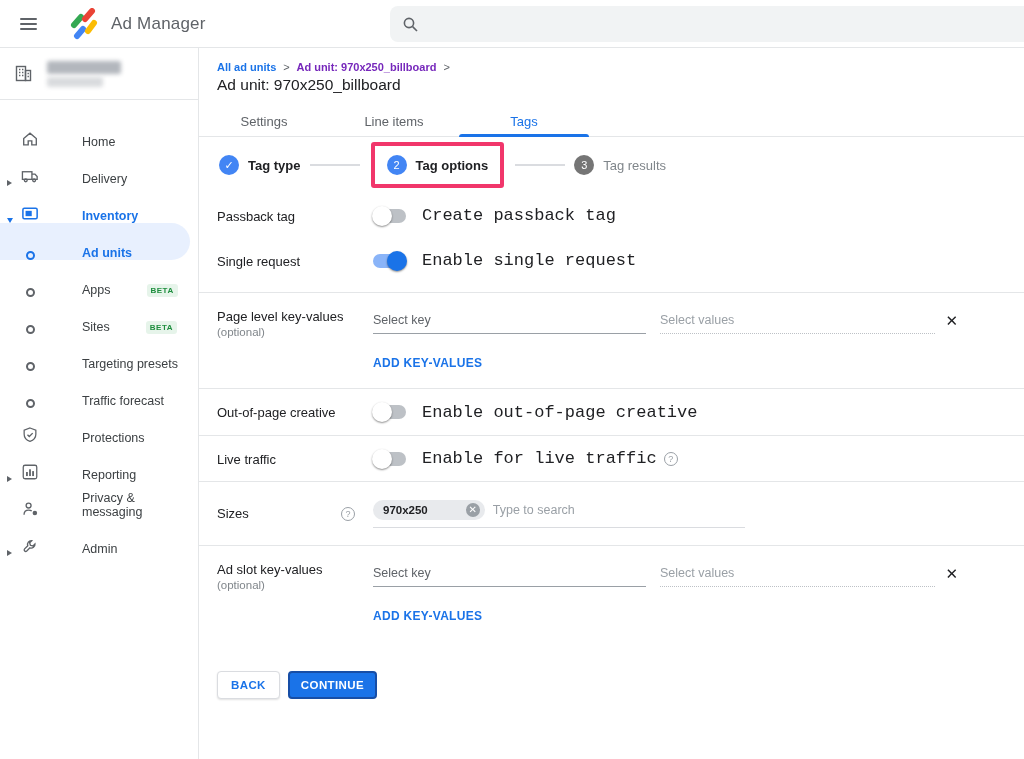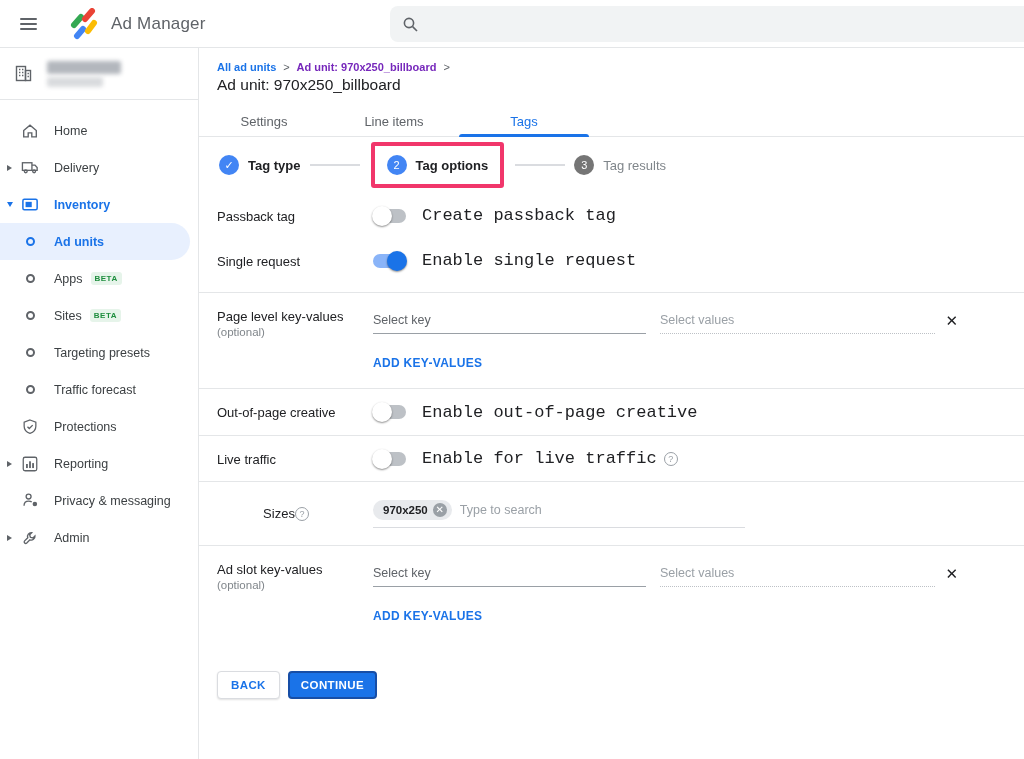--- a/index.html
+++ b/index.html
@@ -21,21 +21,21 @@
   .search{position:absolute;left:390px;right:0;top:6px;height:36px;background:#f1f3f4;border-radius:8px 0 0 8px;display:flex;align-items:center;padding-left:12px;}
   .search input{border:none;background:transparent;outline:none;font-size:13px;flex:1;margin-left:10px;color:var(--txt);}
 
   
   .sidebar{position:absolute;top:48px;left:0;width:199px;height:711px;background:#fff;border-right:1px solid var(--divider);}
   .account{height:52px;border-bottom:1px solid var(--divider);display:flex;align-items:center;padding-left:14px;cursor:pointer;}
   .account .blurwrap{margin-left:14px;}
   .blur1{width:74px;height:13px;background:#b3b7bd;filter:blur(2.2px);border-radius:2px;}
   .blur2{width:56px;height:10px;background:#d9dbde;filter:blur(2.2px);border-radius:2px;margin-top:3px;}
   .nav{padding-top:12px;}
-  .nav-item{height:37px;display:flex;align-items:center;position:relative;font-size:12.5px;color:#3c4043;cursor:pointer;}
+  .nav-item{height:37px;display:flex;align-items:flex-end;position:relative;font-size:12.5px;color:#3c4043;cursor:pointer;gap:28px;}
   .nav-item .expander{position:absolute;left:7px;width:0;height:0;border-top:3.5px solid transparent;border-bottom:3.5px solid transparent;border-left:5px solid #5f6368;}
   .nav-item .expander.down{border-left:3.5px solid transparent;border-right:3.5px solid transparent;border-top:5px solid var(--accent);border-bottom:none;}
   .nav-icon{width:20px;height:20px;margin-left:20px;margin-right:14px;display:flex;align-items:center;justify-content:center;flex:none;}
   .radio{width:9px;height:9px;border:2px solid #5f6368;border-radius:50%;margin-left:26px;margin-right:19px;flex:none;}
   .nav-item.selected{background:var(--selected_bg);border-radius:0 19px 19px 0;width:190px;color:var(--accent);font-weight:bold;}
   .nav-item.selected .radio{border-color:var(--accent);}
   .nav-item.accent-label{color:var(--accent);}
   .badge{font-size:8px;font-weight:bold;letter-spacing:.5px;color:var(--beta_green);background:var(--beta_bg);border-radius:3px;padding:2px 4px;margin-left:8px;}
 
   
@@ -80,25 +80,25 @@
   .field{display:flex;flex-direction:column;}
   .field input{border:none;outline:none;font-size:12.5px;color:var(--txt);padding:4px 0 6px 0;background:transparent;}
   .field input::placeholder{color:#5f6368;}
   .field.underline-solid{width:273px;border-bottom:1px solid #9aa0a6;}
   .field.underline-dotted{width:275px;margin-left:14px;border-bottom:1px dotted #bdc1c6;}
   .field.underline-dotted input::placeholder{color:#9aa0a6;}
   .kv-close{position:absolute;right:66px;top:20px;font-size:15px;color:var(--txt);background:none;border:none;cursor:pointer;line-height:1;}
   .add-link{display:inline-block;margin:18px 0 0 156px;font-size:12px;font-weight:bold;color:var(--accent);background:none;border:none;cursor:pointer;letter-spacing:.3px;}
 
   .help-icon{width:14px;height:14px;border:1.2px solid #9aa0a6;border-radius:50%;color:#9aa0a6;font-size:9px;display:inline-flex;align-items:center;justify-content:center;flex:none;cursor:pointer;}
-  .label-with-help{width:138px;display:flex;align-items:center;justify-content:center;flex:none;margin-right:18px;}
+  .label-with-help{width:138px;display:flex;align-items:center;justify-content:space-between;flex:none;margin-right:18px;}
 
   .row-sizes{height:64px;}
   .sizes-field{width:372px;border-bottom:1px solid #dadce0;display:flex;align-items:center;padding-bottom:7px;}
-  .chip{display:inline-flex;align-items:center;background:#e8eaed;border-radius:12px;padding:3px 5px 3px 10px;}
+  .chip{display:inline-flex;align-items:center;background:#e8eaed;border-radius:12px;padding:3px 5px 3px 10px;gap:33px;}
   .chip-label{font-size:11.5px;font-weight:bold;color:var(--txt);}
   .chip-remove{width:14px;height:14px;border-radius:50%;background:#9aa0a6;color:#fff;font-size:10px;display:inline-flex;align-items:center;justify-content:center;margin-left:5px;border:none;cursor:pointer;line-height:1;}
   .sizes-field input{border:none;outline:none;background:transparent;font-size:12.5px;margin-left:8px;flex:1;}
   .sizes-field input::placeholder{color:#9aa0a6;}
 
   .footer-actions{display:flex;align-items:center;gap:8px;margin:30px 0 10px 18px;}
   .btn{font-family:inherit;font-size:11.5px;font-weight:bold;letter-spacing:.4px;border-radius:4px;cursor:pointer;}
   .btn-back{background:#fff;color:var(--accent);border:1px solid #dadce0;box-shadow:0 1px 2px rgba(0,0,0,.12);padding:7px 13px;}
   .btn-continue{background:var(--accent);color:#fff;border:2px solid #174ea6;padding:6px 11px;}
 

